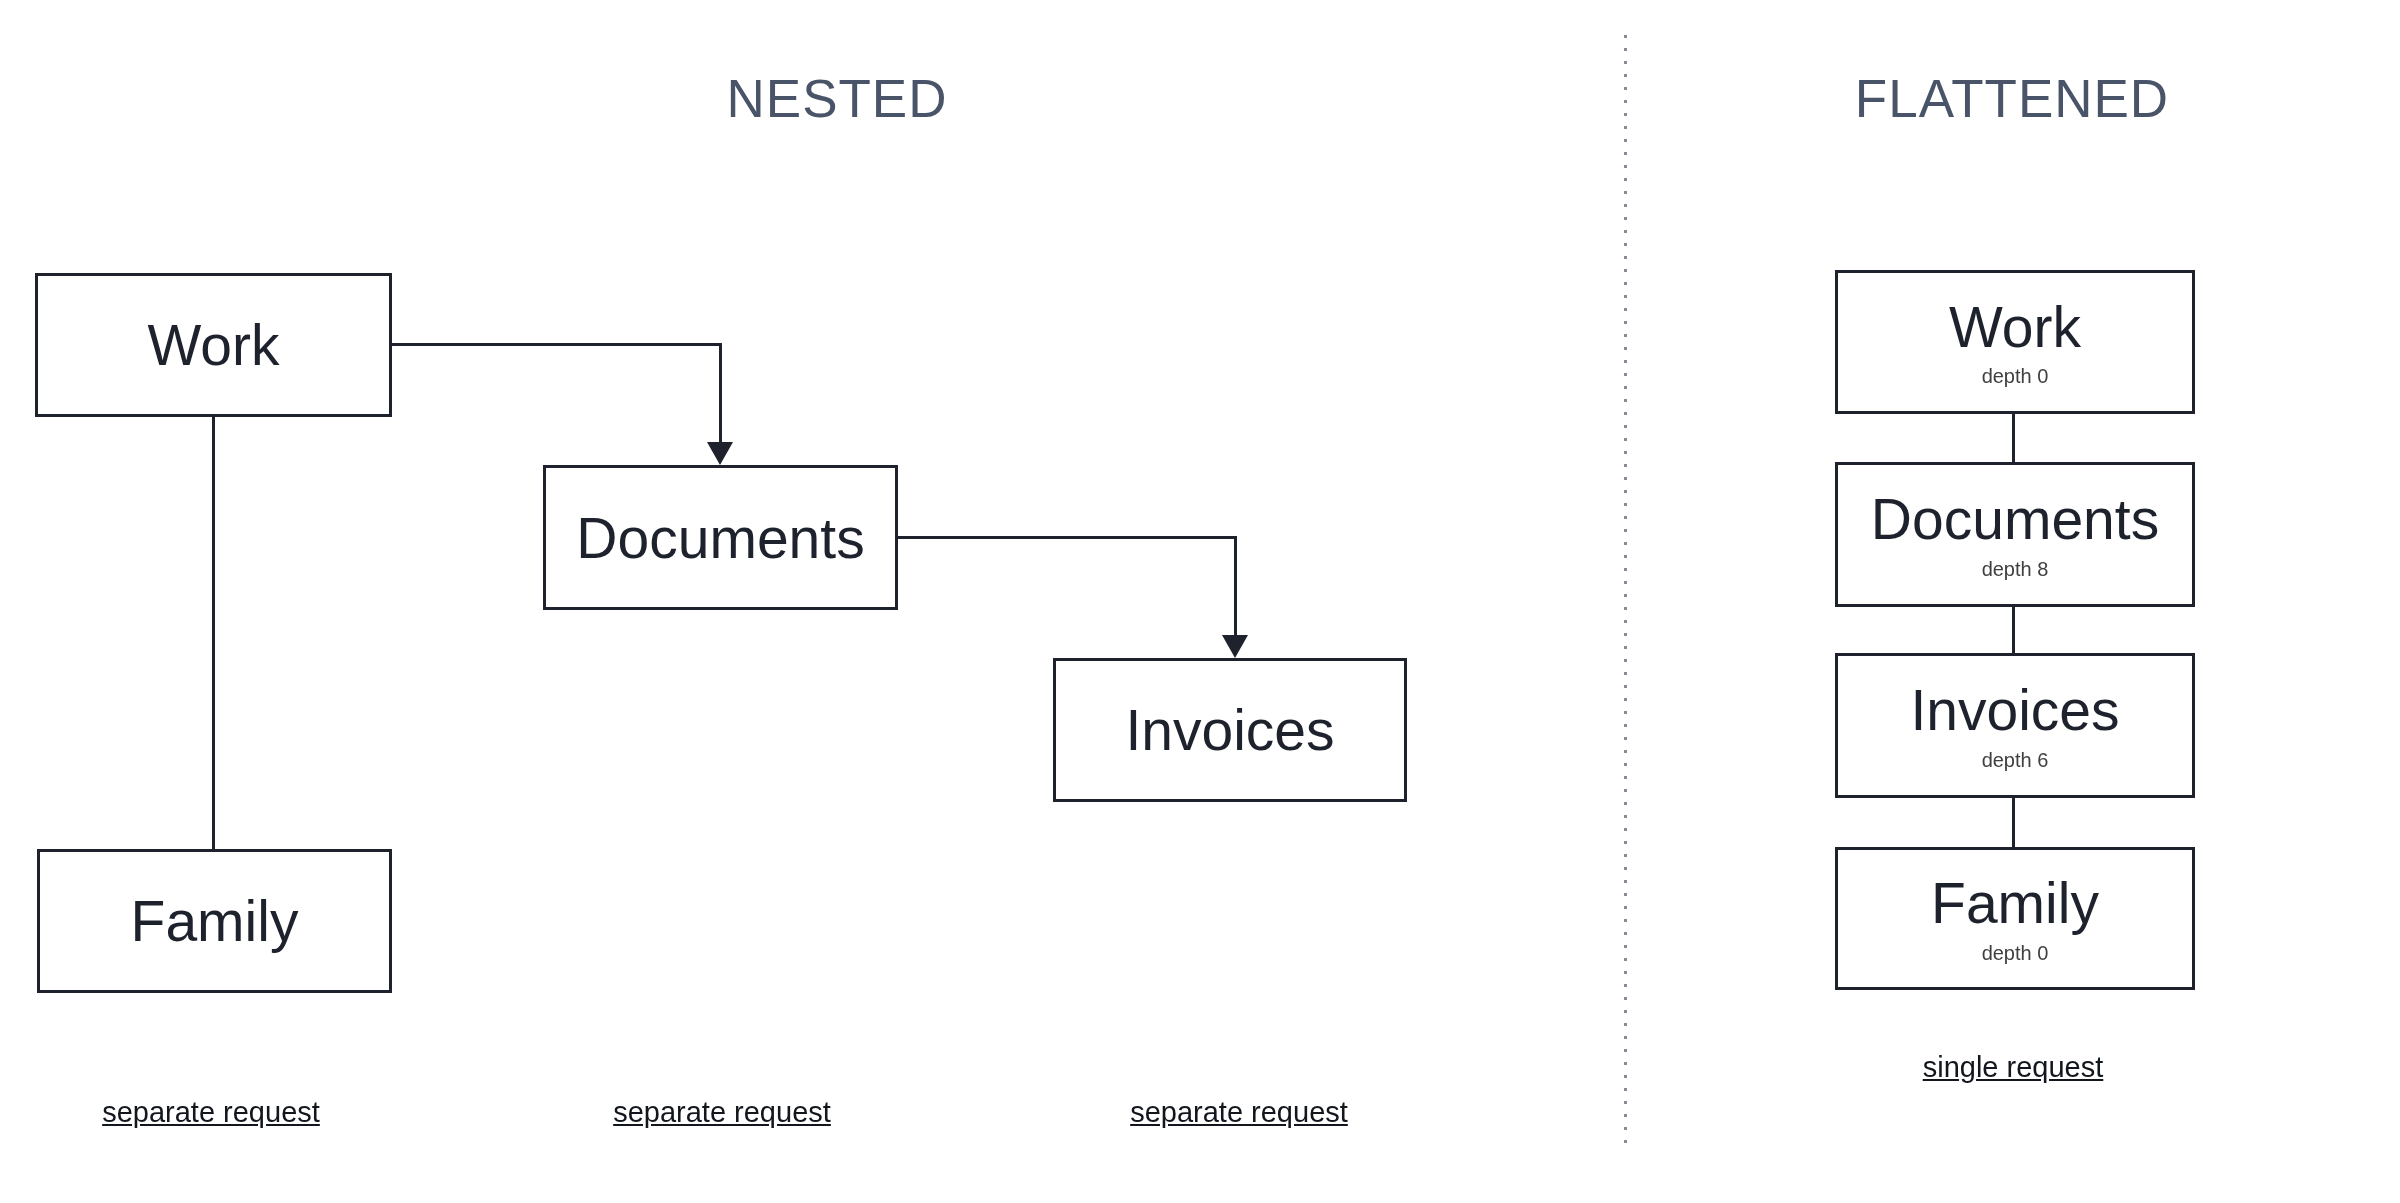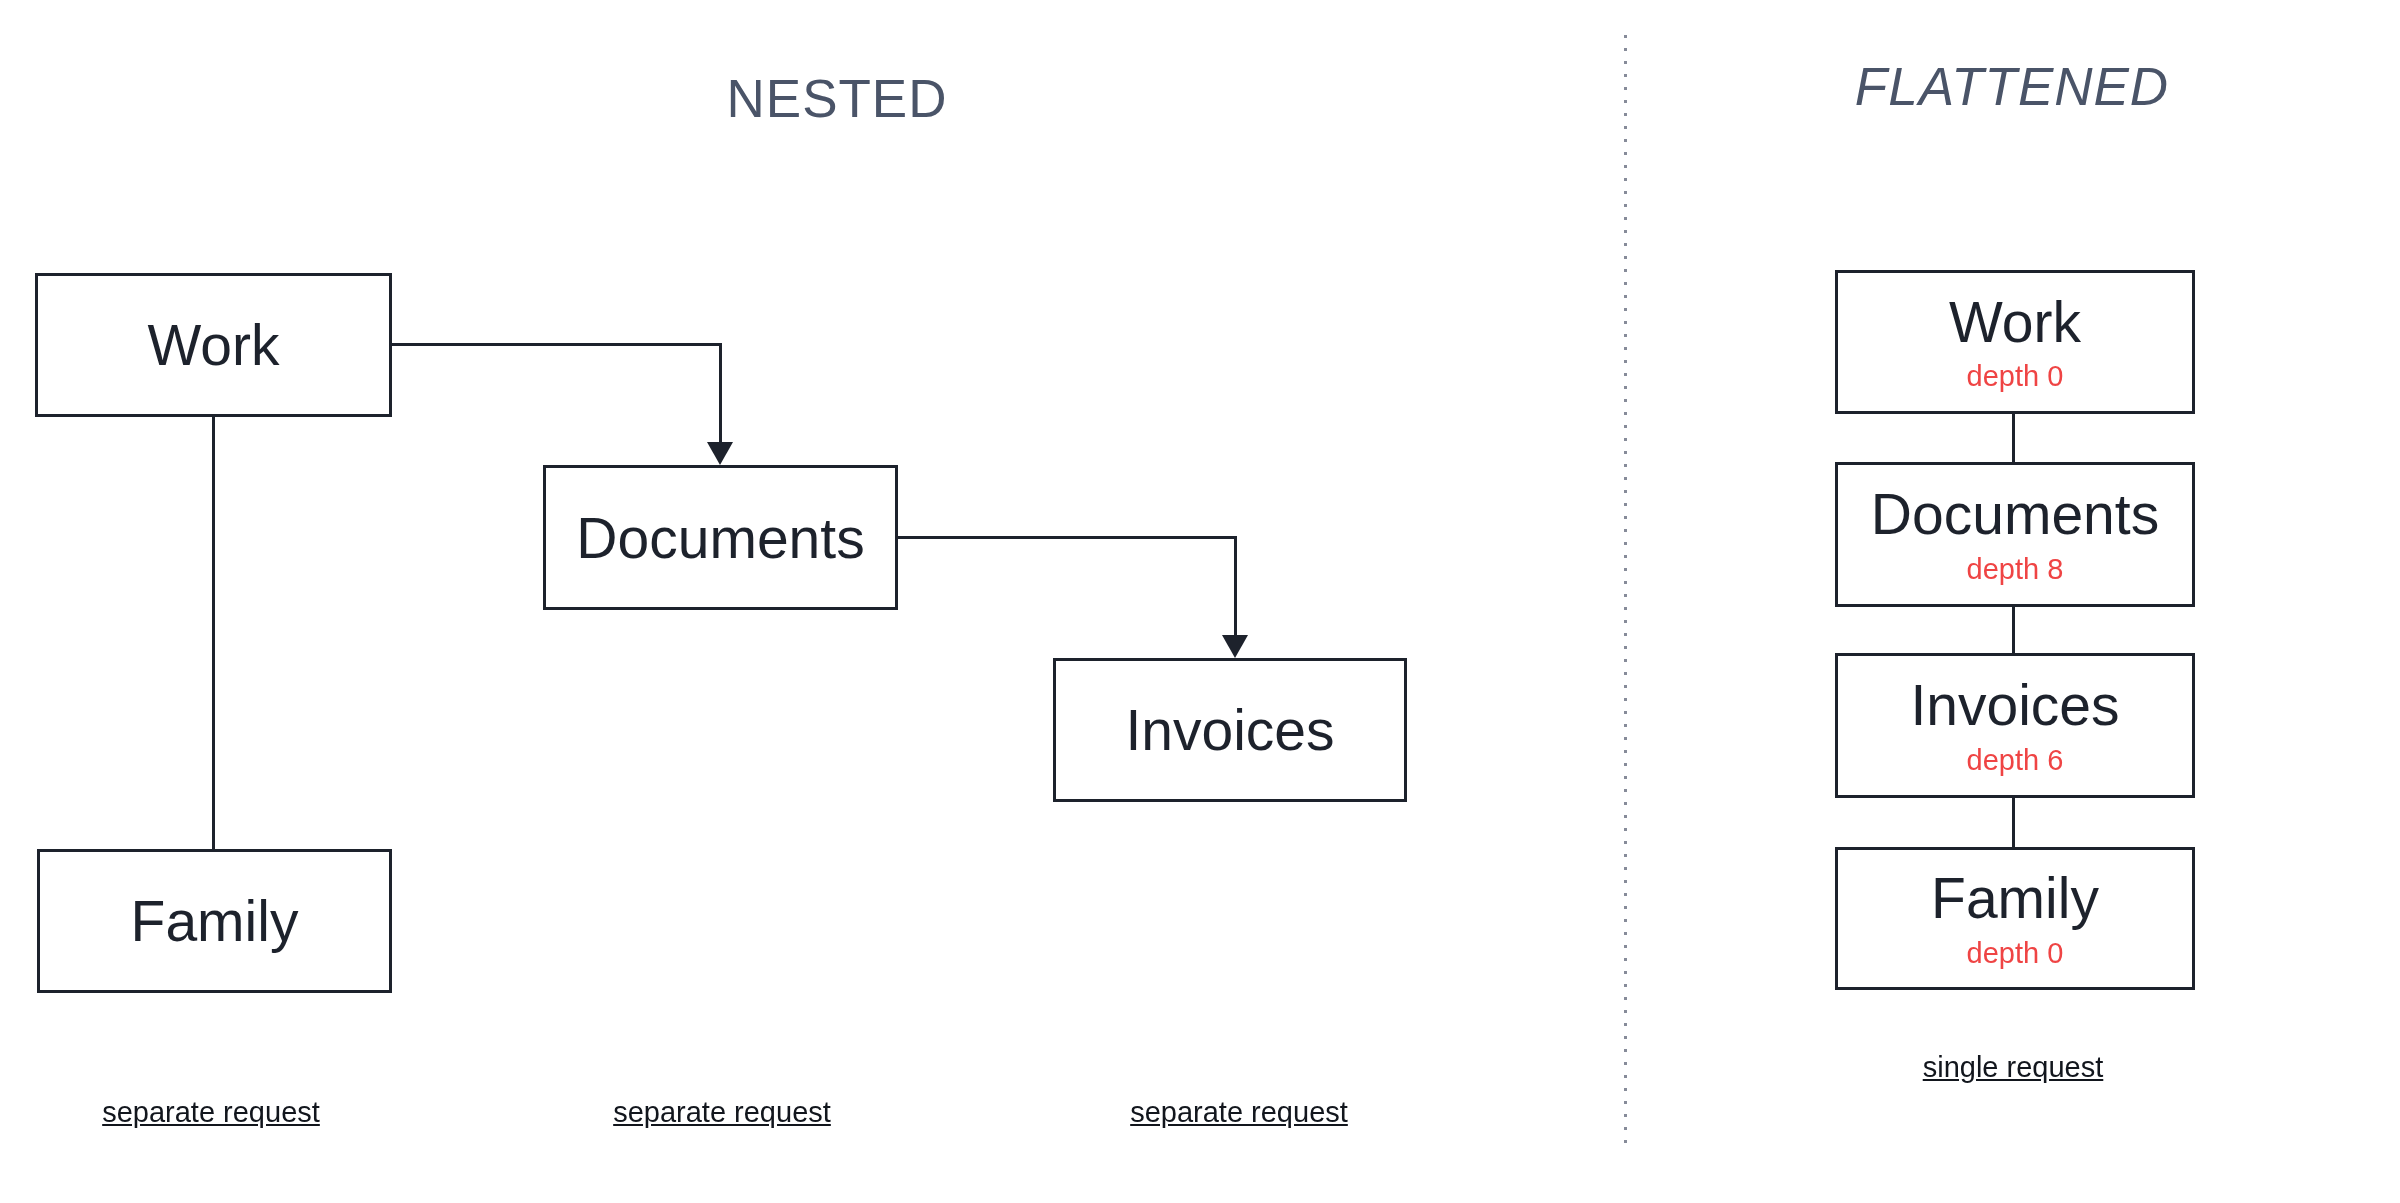--- a/index.html
+++ b/index.html
@@ -46,22 +46,22 @@
     background: #ffffff;
     display: flex;
     flex-direction: column;
     align-items: center;
     justify-content: center;
   }
   .flat-node .node-label {
     line-height: 1.12;
   }
   .depth-label {
-    font-size: 29px;
-    color: #ef4444;
+    font-size: 20px;
+    color: #404040;
     margin-top: 6px;
     white-space: nowrap;
   }
   .line {
     position: absolute;
     background: #1d222c;
   }
   .arrow-down {
     position: absolute;
     width: 0;
@@ -91,21 +91,21 @@
       transparent 3px, transparent 13px
     );
   }
 </style>
 </head>
 <body>
 
 <div id="canvas">
 
   <div class="section-title" style="left:837px; top:68px;">NESTED</div>
-  <div class="section-title" style="left:2012px; top:56px;font-style:italic;">FLATTENED</div>
+  <div class="section-title" style="left:2012px; top:68px;">FLATTENED</div>
 
   <div class="line" style="left:212px; top:417px; width:3px; height:432px;"></div>
 
   <div class="line" style="left:392px; top:343px; width:330px; height:3px;"></div>
   <div class="line" style="left:719px; top:343px; width:3px; height:101px;"></div>
   <div class="arrow-down" style="left:707px; top:442px;"></div>
 
   <div class="line" style="left:898px; top:536px; width:339px; height:3px;"></div>
   <div class="line" style="left:1234px; top:536px; width:3px; height:101px;"></div>
   <div class="arrow-down" style="left:1222px; top:635px;"></div>

